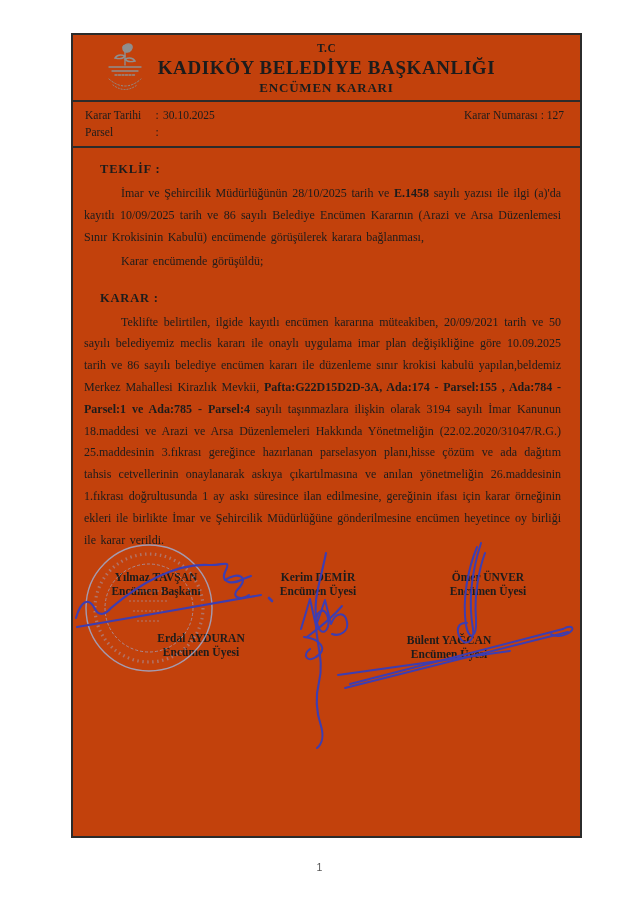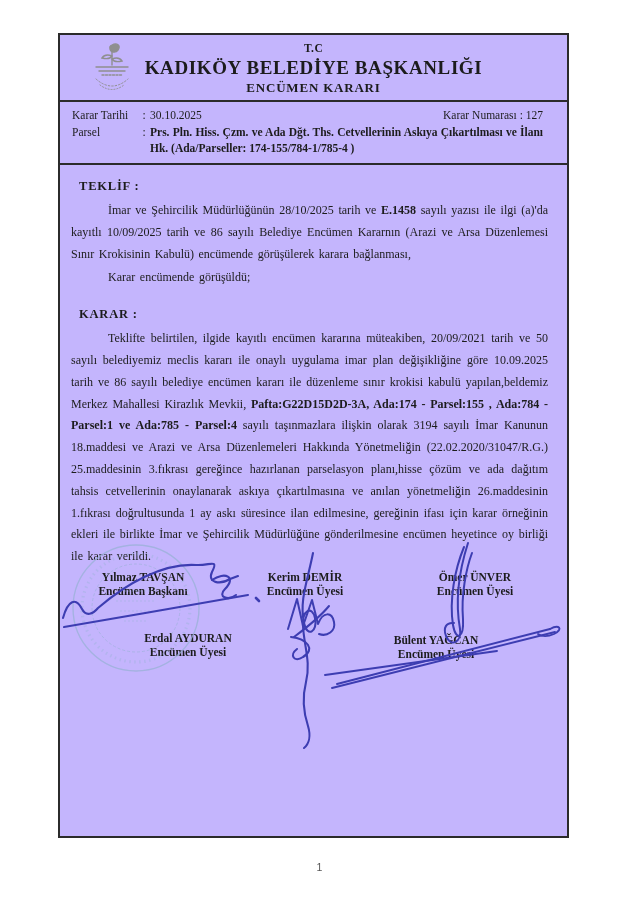--- a/index.html
+++ b/index.html
@@ -5,62 +5,62 @@
   html,body{margin:0;padding:0;}
   body{
     width:639px;height:900px;
     background:#ffffff;
     font-family:"Liberation Serif","DejaVu Serif",serif;
     color:#1c1c1c;
     position:relative;
     overflow:hidden;
   }
   .doc-frame{
-    position:absolute;left:58px;top:33px;
+    position:absolute;left:71px;top:33px;
     width:511px;height:805px;
     border:2px solid #2b2b2b;
     box-sizing:border-box;
-    background:#c4b5fd;
+    background:#c2410c;
   }
   
   .doc-header{
     position:relative;
     height:65px;
     border-bottom:2px solid #2b2b2b;
   }
   .logo{
     position:absolute;left:24px;top:4px;width:56px;height:58px;
   }
   .header-titles{
     position:absolute;left:0;right:0;top:6px;
     text-align:center;line-height:1.28;
   }
   .hdr-tc{font-size:11.5px;font-weight:bold;letter-spacing:.4px;}
   .hdr-org{font-size:19px;font-weight:bold;letter-spacing:.6px;}
   .hdr-type{font-size:13px;font-weight:bold;letter-spacing:.8px;}
   
   .doc-meta{
     border-bottom:2px solid #2b2b2b;
-    padding:5px 24px 6px 12px;
+    padding:5px 16px 6px 12px;
     font-size:11.5px;
   }
   .meta-row{display:flex;align-items:flex-start;line-height:1.45;}
   .meta-label{width:66px;flex:0 0 auto;}
   .meta-colon{width:12px;flex:0 0 auto;text-align:center;}
   .meta-bold{font-weight:normal;}
   .meta-right{margin-left:auto;white-space:nowrap;}
   .subject-val{font-weight:bold;text-align:justify;flex:1 1 auto;}
   
   .doc-body{
     padding:12px 13px 0 11px;
     font-size:12px;
   }
   .section-heading{
     font-weight:bold;font-size:12.5px;letter-spacing:.8px;
-    margin:2px 0 6px 8px;
+    margin:2px 0 6px 16px;
   }
   .para{
     margin:0 6px 2px 0;
     line-height:21.8px;
     text-align:justify;
     text-indent:37px;
     word-spacing:1.5px;
   }
   .para.short{text-align:left;margin:2px 0 8px 0;}
   .gap{height:8px;}
@@ -112,21 +112,20 @@
       <span class="meta-bold">30.10.2025</span>
       <span class="meta-right">
         <span>Karar Numarası</span>
         <span> : </span>
         <span class="meta-bold">127</span>
       </span>
     </div>
     <div class="meta-row">
       <span class="meta-label">Parsel</span>
       <span class="meta-colon">:</span>
-      <span class="subject-val">Prs. Pln. Hiss. Çzm. ve Ada Dğt. Ths.  Cetvellerinin Askıya Çıkartılması ve İlanı Hk. (Ada/Parseller: 174-155/784-1/785-4 )</span>
     </div>
   </div>
 
   <div class="doc-body">
     <div class="section-heading">TEKLİF :</div>
     <p class="para"><span>İmar ve Şehircilik Müdürlüğünün 28/10/2025 tarih ve </span><span style="font-weight: bold;">E.1458</span><span> sayılı yazısı ile ilgi (a)'da kayıtlı 10/09/2025 tarih ve 86 sayılı Belediye Encümen Kararnın (Arazi ve Arsa Düzenlemesi Sınır Krokisinin Kabulü) encümende görüşülerek karara bağlanması,</span></p>
     <p class="para short"><span>Karar encümende görüşüldü;</span></p>
     <div class="gap"></div>
     <div class="section-heading">KARAR :</div>
     <p class="para"><span>Teklifte belirtilen, ilgide kayıtlı encümen kararına müteakiben, 20/09/2021 tarih ve 50 sayılı belediyemiz meclis kararı ile onaylı uygulama imar plan değişikliğine göre 10.09.2025 tarih ve 86 sayılı belediye encümen kararı ile düzenleme sınır krokisi kabulü yapılan,beldemiz Merkez Mahallesi Kirazlık Mevkii, </span><span style="font-weight: bold;">Pafta:G22D15D2D-3A, Ada:174 - Parsel:155 , Ada:784 - Parsel:1 ve Ada:785 - Parsel:4</span><span> sayılı taşınmazlara ilişkin olarak 3194 sayılı İmar Kanunun 18.maddesi ve Arazi ve Arsa Düzenlemeleri Hakkında Yönetmeliğin (22.02.2020/31047/R.G.) 25.maddesinin 3.fıkrası gereğince hazırlanan parselasyon planı,hisse çözüm ve ada dağıtım tahsis cetvellerinin onaylanarak askıya çıkartılmasına ve anılan yönetmeliğin 26.maddesinin 1.fıkrası doğrultusunda 1 ay askı süresince ilan edilmesine, gereğinin ifası için karar örneğinin ekleri ile birlikte İmar ve Şehircilik Müdürlüğüne gönderilmesine encümen heyetince oy birliği ile karar verildi.</span></p>

